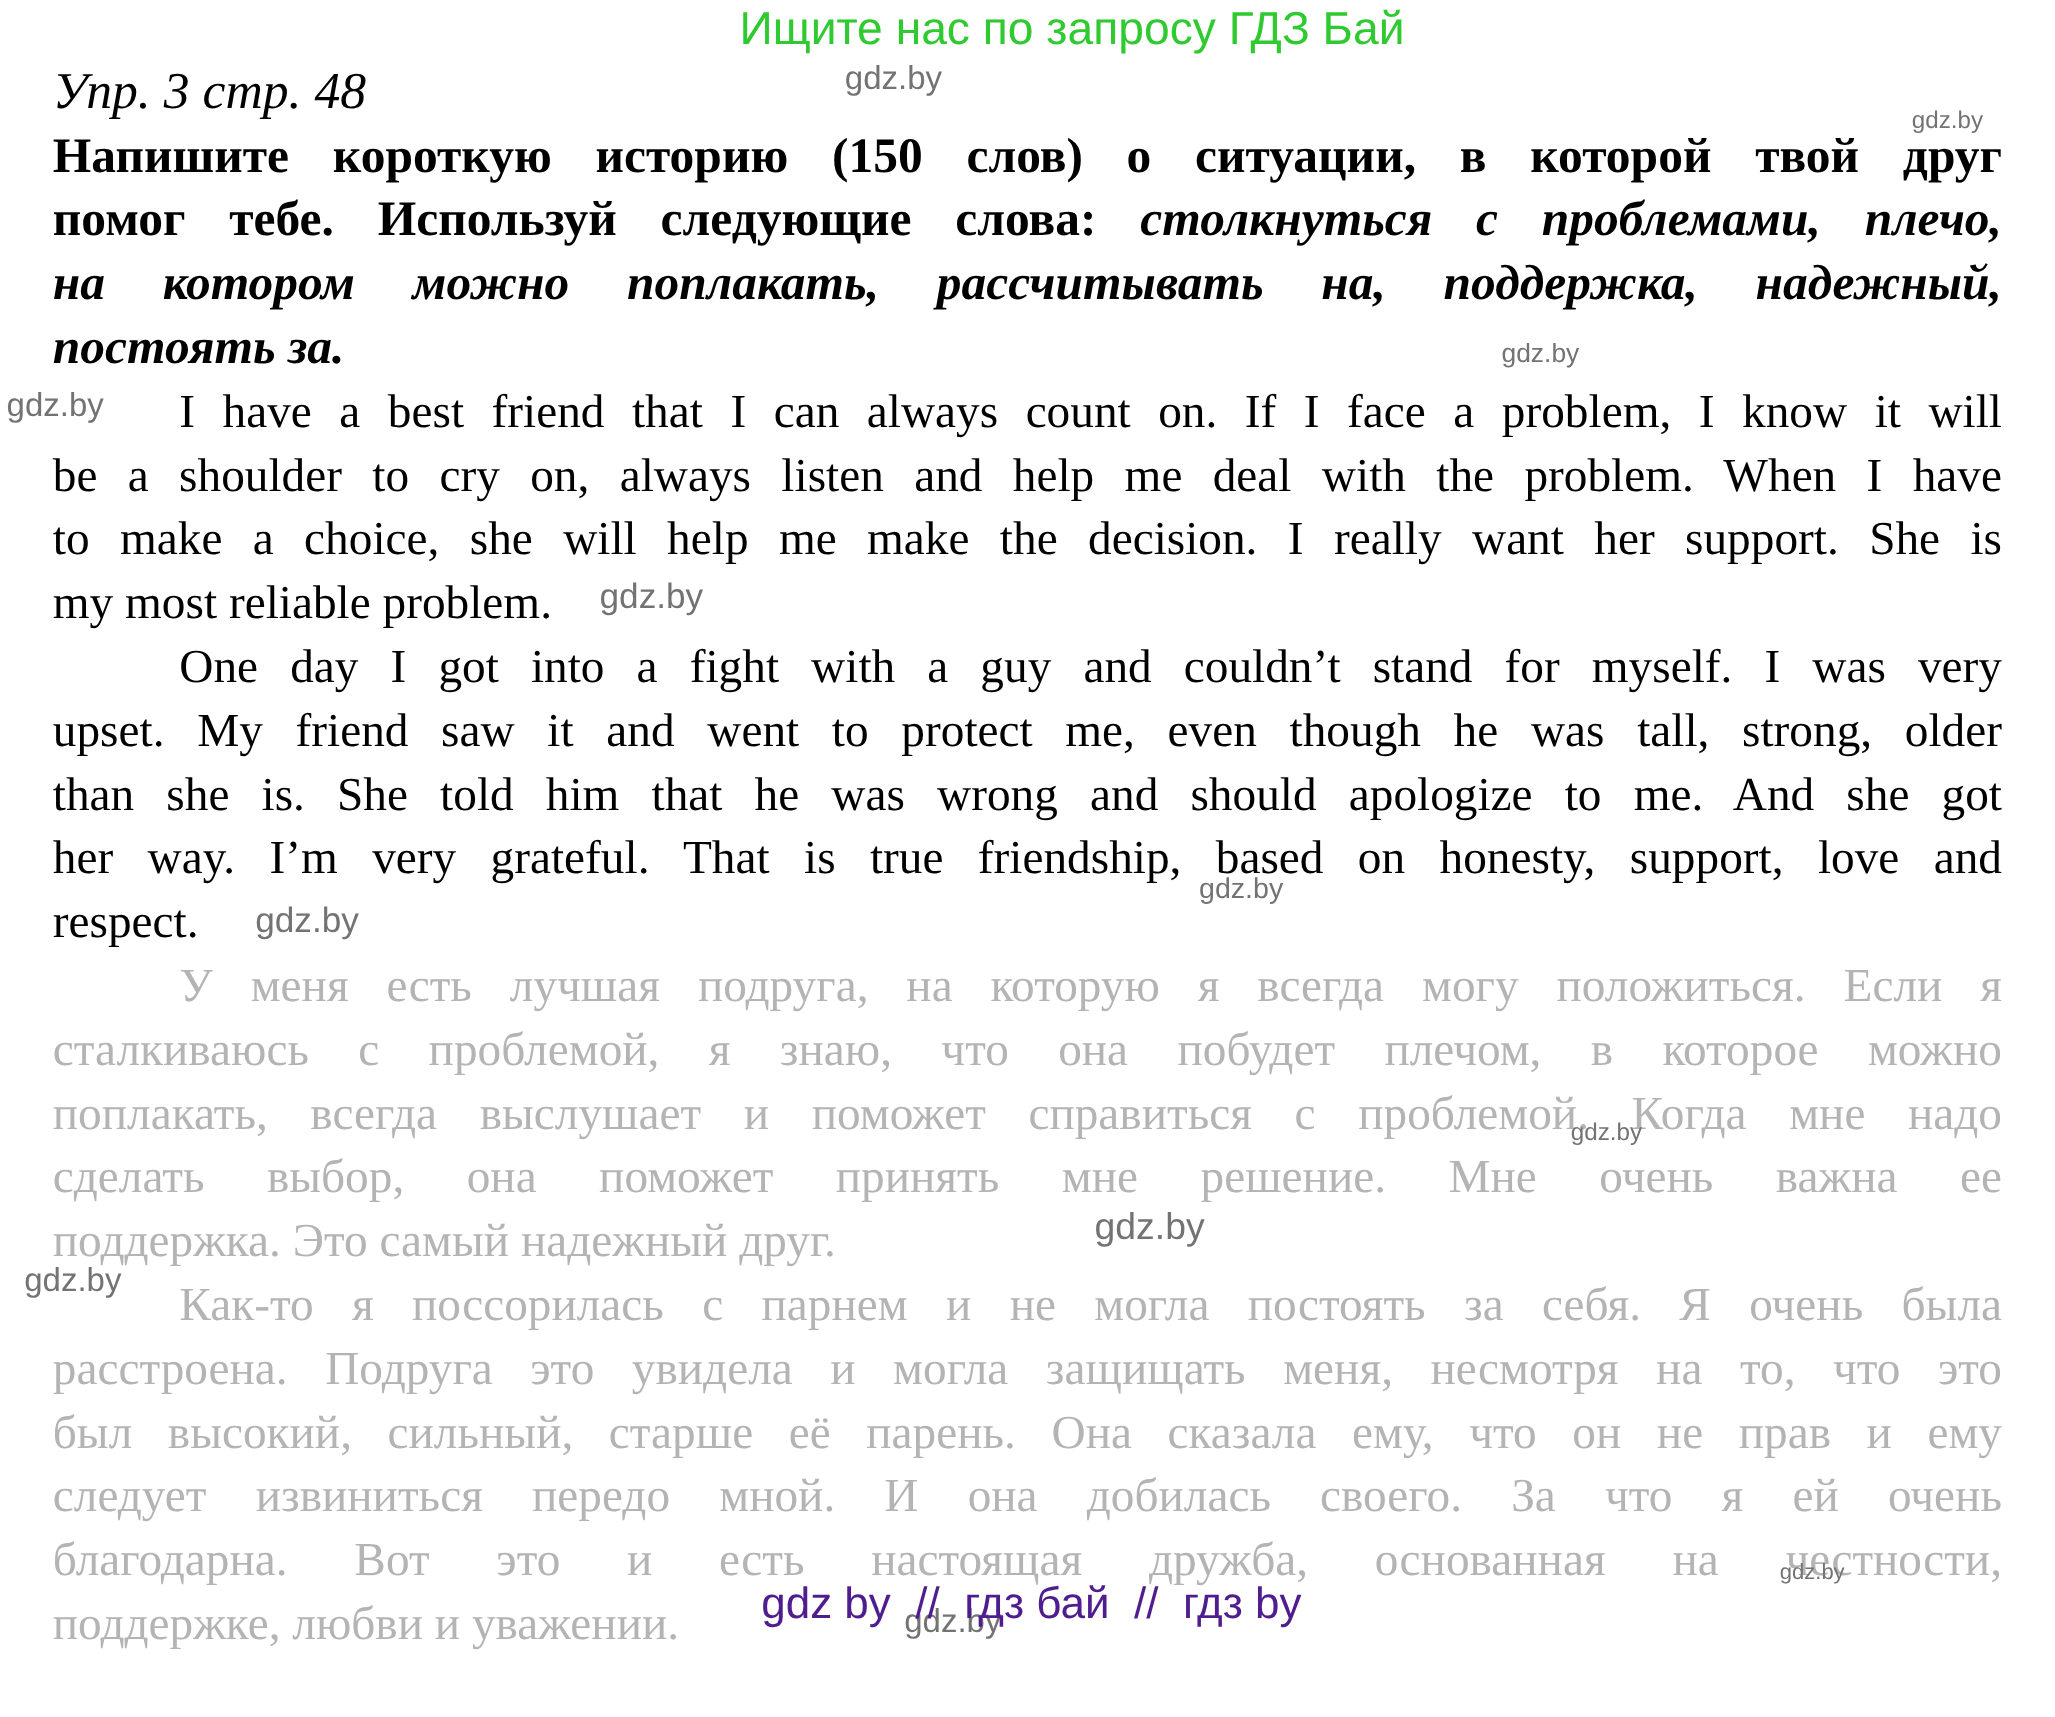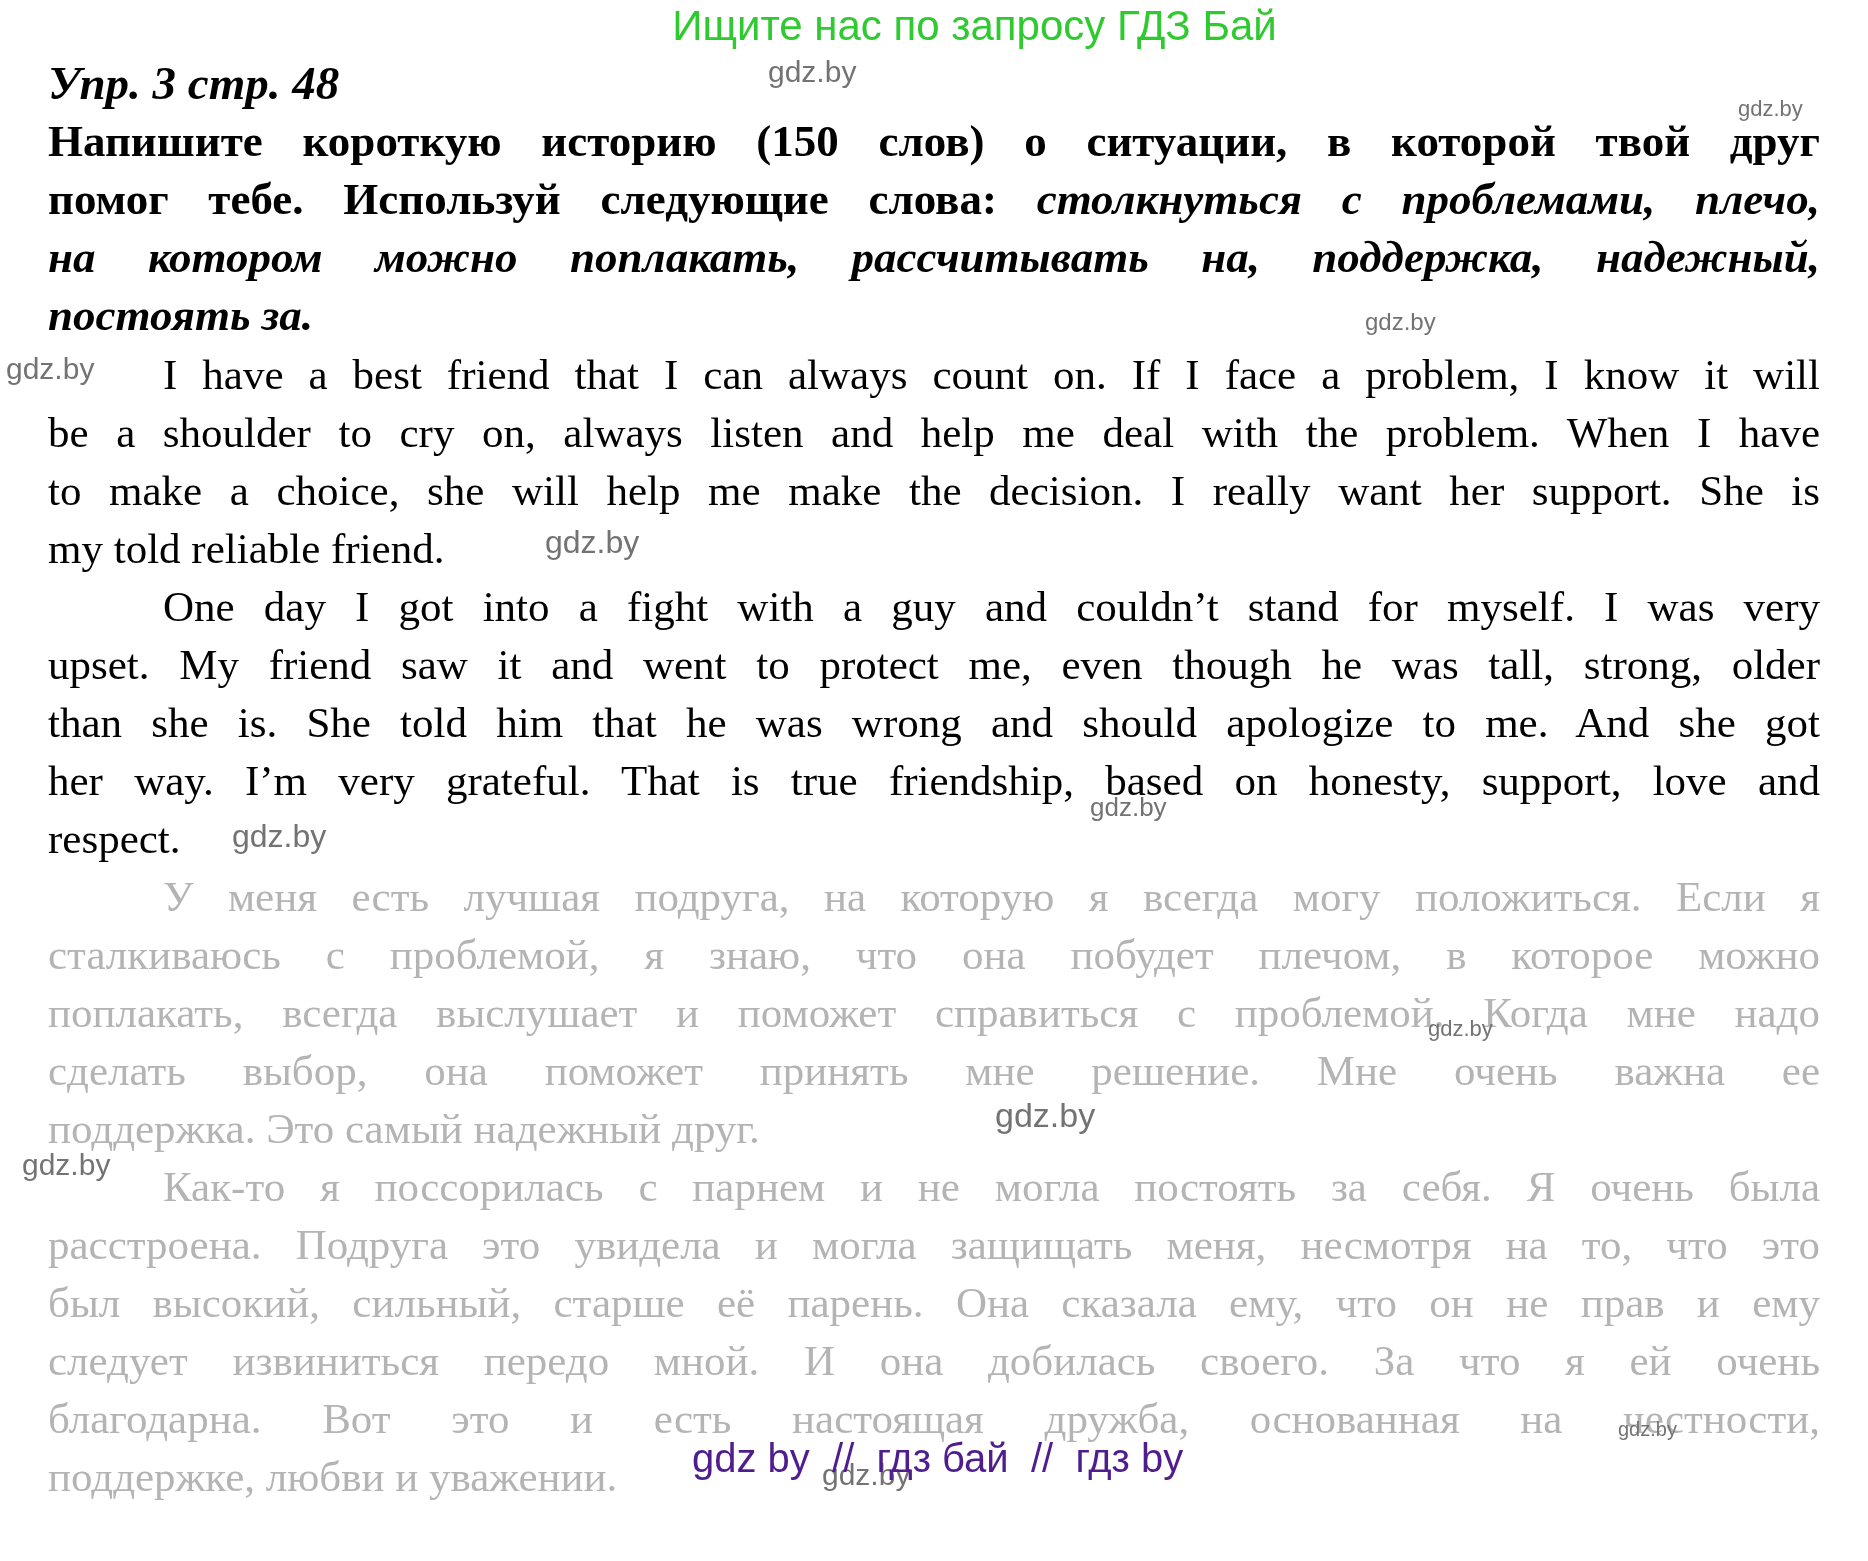--- a/index.html
+++ b/index.html
@@ -1,21 +1,21 @@
 <!DOCTYPE html>
 <html style="--promo-green: #2fc930; --footer-purple: #4f1d8e; --translation-gray: #b4b4b4; --text-black: #000000;"><head>
 <meta charset="utf-8">
 <style>
   html,body{margin:0;padding:0;background:#ffffff;}
   .page{position:relative;width:1868px;height:1561px;background:#ffffff;overflow:hidden;
         font-family:"Liberation Serif",serif;color:var(--text-black,#000);}
   .promo{position:absolute;top:2px;left:0;width:100%;box-sizing:border-box;padding-left:81px;
          text-align:center;font-family:"Liberation Sans",sans-serif;font-size:42px;
          color:var(--promo-green,#2fc930);}
-  .title{position:absolute;left:48px;top:56px;font-size:47px;font-weight:bold;font-style:italic;}
+  .title{position:absolute;left:48px;top:56px;font-size:47px;font-weight:normal;font-style:italic;}
   .task{position:absolute;left:48px;top:112px;width:1772px;font-size:45px;font-weight:bold;line-height:58px;}
   .task .it{font-style:italic;}
   .answer{position:absolute;left:48px;top:346px;width:1772px;font-size:43px;line-height:58px;}
   .para{margin:0;}
   .para.ru{color:var(--translation-gray,#b4b4b4);}
   .line{text-align:justify;text-align-last:justify;}
   .line.last{text-align-last:left;}
   .para .line.first{text-indent:115px;}
   .wm{position:absolute;font-family:"Liberation Sans",sans-serif;color:#737373;white-space:nowrap;}
   .footer{position:absolute;left:692px;top:1436px;font-family:"Liberation Sans",sans-serif;
@@ -35,21 +35,21 @@
     <div class="line"><span>помог тебе. Используй следующие слова: </span><span class="it">столкнуться с проблемами, плечо,</span></div>
     <div class="line"><span class="it">на котором можно поплакать, рассчитывать на, поддержка, надежный,</span></div>
     <div class="line last"><span class="it">постоять за.</span></div>
   </div>
 
   <div class="answer">
     <div class="para en">
         <div class="line first">I have a best friend that I can always count on. If I face a problem, I know it will</div>
         <div class="line">be a shoulder to cry on, always listen and help me deal with the problem. When I have</div>
         <div class="line">to make a choice, she will help me make the decision. I really want her support. She is</div>
-        <div class="line last">my told reliable friend.</div>
+        <div class="line last">my most reliable problem.</div>
       </div>
     <div class="para en">
         <div class="line first">One day I got into a fight with a guy and couldn’t stand for myself. I was very</div>
         <div class="line">upset. My friend saw it and went to protect me, even though he was tall, strong, older</div>
         <div class="line">than she is. She told him that he was wrong and should apologize to me. And she got</div>
         <div class="line">her way. I’m very grateful. That is true friendship, based on honesty, support, love and</div>
         <div class="line last">respect.</div>
       </div>
     <div class="para ru">
         <div class="line first">У меня есть лучшая подруга, на которую я всегда могу положиться. Если я</div>

